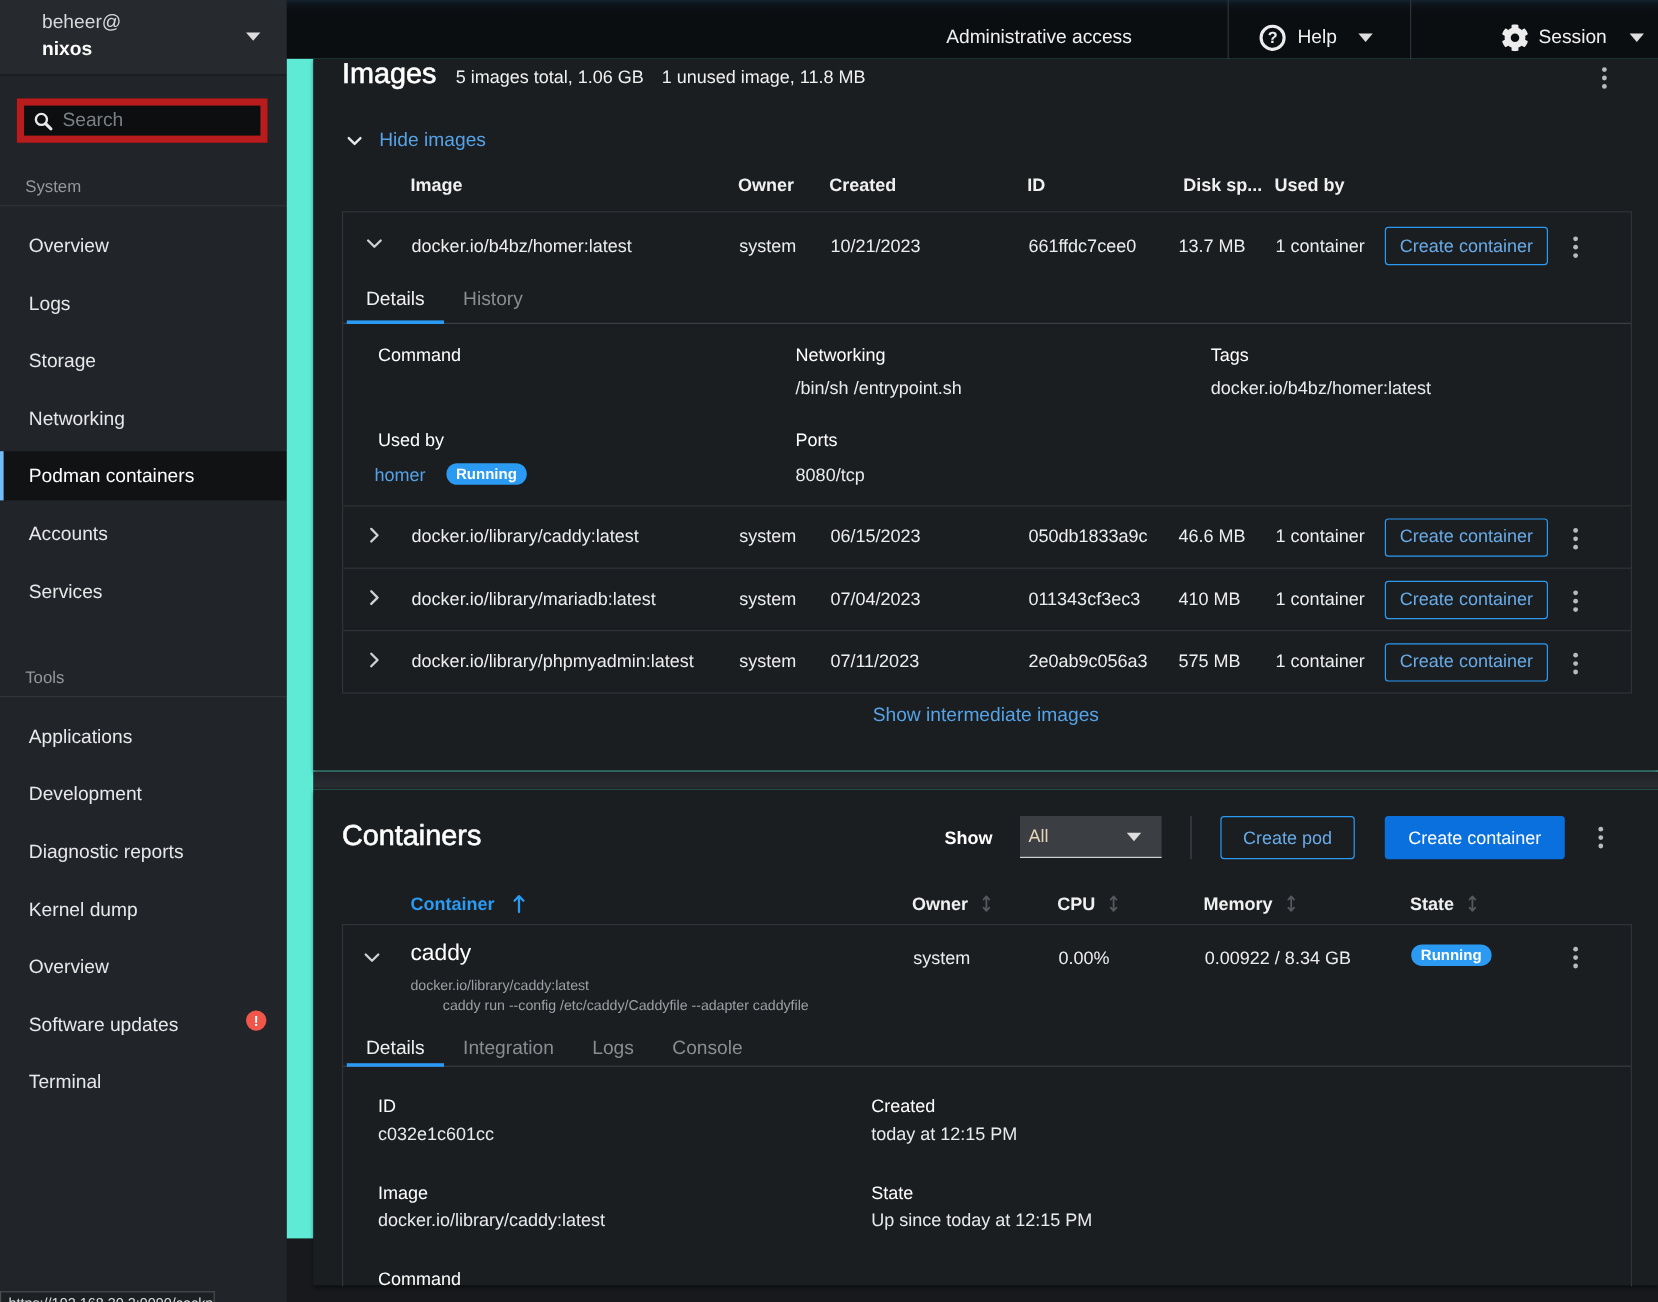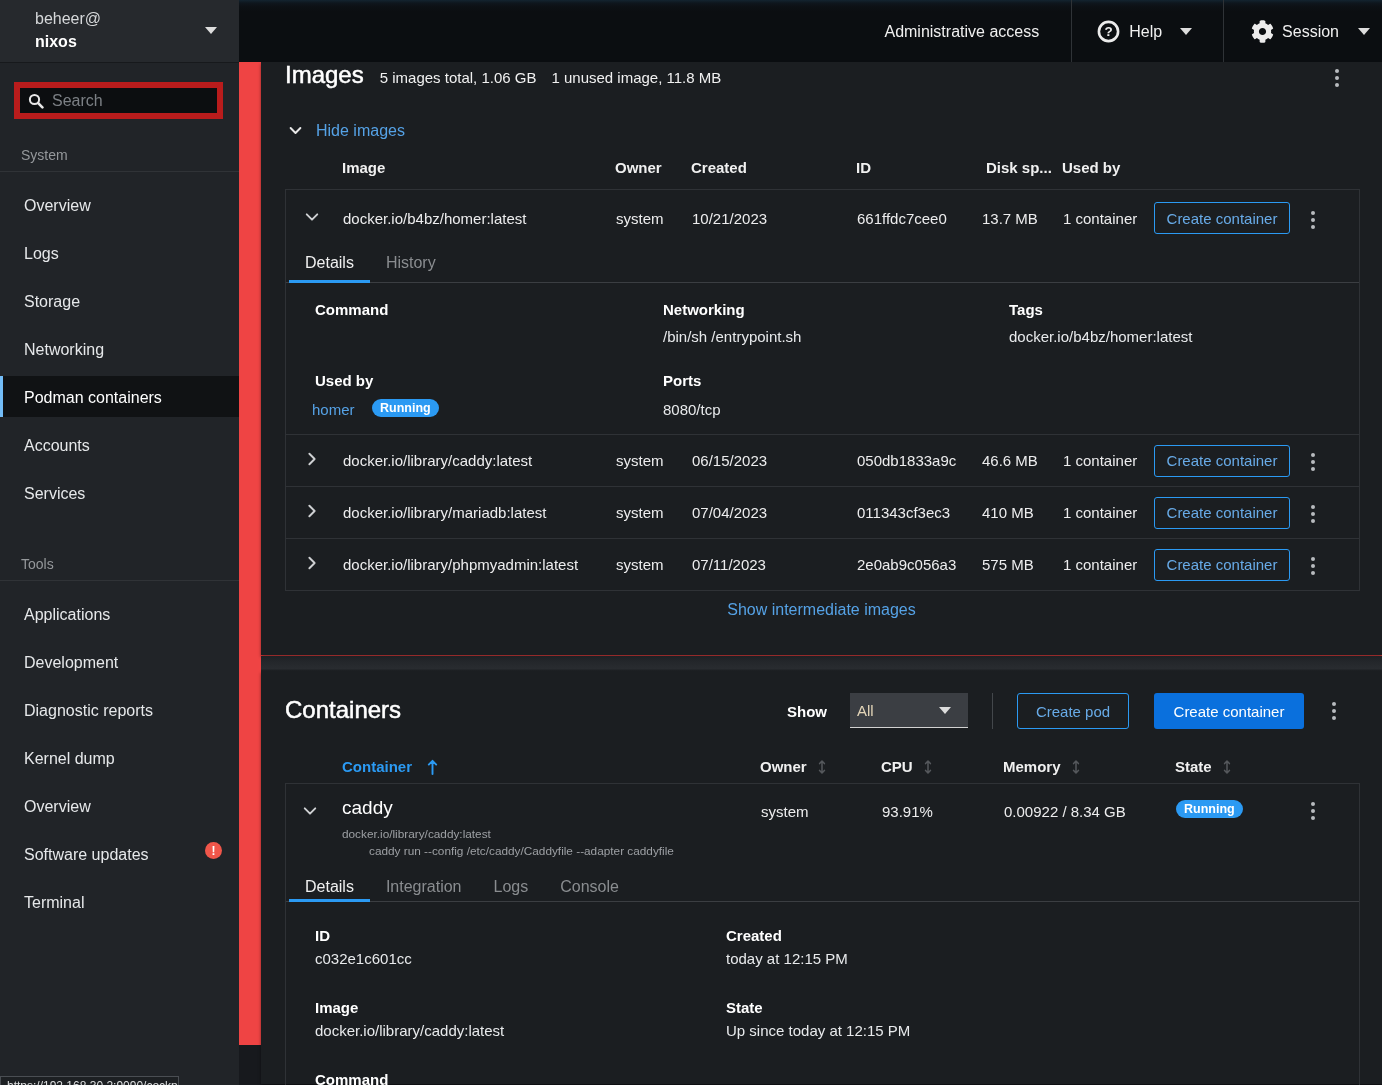--- a/index.html
+++ b/index.html
@@ -2,21 +2,21 @@
 <html><head>
 <meta charset="utf-8">
 <style>
 * { margin:0; padding:0; box-sizing:border-box; }
 html,body { width:1382px; height:1085px; overflow:hidden; background:#17191d; font-family:"Liberation Sans",sans-serif; }
 #app { position:relative; width:1382px; height:1085px; }
 
 
 .topbar { position:absolute; left:239px; top:0; width:1143px; height:63px;
   background:linear-gradient(180deg,#132430 0px,#0e161d 3px,#0c1014 7px,#0b0e11 12px,#0b0e11 100%);
-  display:flex; align-items:center; justify-content:flex-end; color:#f0f0f0; font-size:16px; }
+  display:flex; align-items:center; justify-content:flex-end; color:#f0f0f0; font-size:16px;gap:48px; }
 .tb-item { display:flex; align-items:center; height:100%; }
 .tb-admin { padding-right:32px; }
 .tb-help { border-left:1px solid #2f3337; border-right:1px solid #2f3337; padding:0 31px 0 25px; gap:9px; }
 .tb-session { padding:0 12px 0 27px; gap:8px; }
 .caret { width:0; height:0; border-left:6.5px solid transparent; border-right:6.5px solid transparent; border-top:7.5px solid #ddd; margin-left:18px; }
 
 
 .sidebar { position:absolute; left:0; top:0; width:239px; height:1085px; background:#212428; }
 .host { height:63px; background:#26292d; border-bottom:1px solid #17191c; padding:8px 16px 0 35px; position:relative; }
 .host .h1 { color:#d6d8da; font-size:16px; line-height:22px; }
@@ -28,21 +28,21 @@
 .searchbox .ph { color:#7c8085; font-size:16px; }
 .navsect { color:#95989b; font-size:14px; padding:14px 0 8px 21px; border-bottom:1px solid #303337; }
 .navsect.t2 { margin-top:24px; }
 ul.nav { list-style:none; margin-top:10px; }
 ul.nav li { height:48px; display:flex; align-items:center; padding-left:24px; color:#e6e8ea; font-size:16px; position:relative; }
 ul.nav li.cur { background:linear-gradient(#101214,#101214) no-repeat 0 2px; background-size:100% 41px; color:#fff; }
 ul.nav li.cur::before { content:""; position:absolute; left:0; top:2px; height:41px; width:3px; background:#73bcf7; }
 .badge-red { position:absolute; left:205px; top:15px; width:17px; height:17px; border-radius:50%; background:#f0564a; color:#fff; font-size:12px; font-weight:bold; display:flex; align-items:center; justify-content:center; }
 
 
-.content { position:absolute; left:239px; top:62px; width:1143px; height:983px; background:#ef4444; }
+.content { position:absolute; left:239px; top:49px; width:1143px; height:983px; background:#5eead4; }
 .card { position:absolute; left:22px; width:1121px; background:#1b1e21; box-shadow:0 2px 3px rgba(0,0,0,.45); }
 .card1 { top:0; height:593px; }
 .card2 { top:609px; height:413px; }
 
 .cardhead { display:flex; align-items:center; padding:0 24px; position:relative; }
 h2.cardtitle { color:#fff; font-size:24px; font-weight:normal; -webkit-text-stroke:0.5px #fff; letter-spacing:0; }
 .meta { color:#f0f0f0; font-size:15px; margin-left:16px; }
 .kebab { width:18px; height:18px; display:inline-block; position:relative; }
 .kebab i, .kebab i::before, .kebab i::after { position:absolute; width:4px; height:4px; border-radius:50%; background:#b8bbbe; content:""; }
 .kebab i { left:7px; top:7px; }
@@ -65,21 +65,21 @@
 .trow.igrid > span:nth-child(6) { margin-left:-5px; }
 .cgrid { grid-template-columns:57px 418px 121px 122px 172px 136px auto; }
 
 
 .tabs { display:flex; border-bottom:1px solid #3b3e42; padding-left:3px; }
 .tab { font-size:16px; color:#8a8d90; padding:8px 16px 10px; position:relative; line-height:18px; }
 .tab.on { color:#f0f0f0; }
 .tab.on::after { content:""; position:absolute; left:0; right:0; bottom:-1px; height:3px; background:#2b9af3; }
 .tabs2 .tab { padding-bottom:5px; }
 
-.dl-label { color:#fff; font-weight:bold; font-size:15px; }
+.dl-label { color:#fff; font-weight:normal; font-size:15px; }
 .dl-val { color:#e8eaec; font-size:15px; }
 
 
 .statusbar { position:absolute; left:0; top:1076px; width:179px; height:9px; background:#1d2023; border:1px solid #4a4e53; border-bottom:0; color:#dcdedf; font-size:12px; padding:2px 6px; overflow:hidden; white-space:nowrap; }
 </style>
 </head>
 <body>
 <div id="app">
   <div class="sidebar">
     <div class="host">
@@ -279,21 +279,21 @@
         </div>
         <div class="row-border" style="border-bottom:0;">
           <div style="position:relative; height:86px;">
             <svg width="14" height="14" viewBox="0 0 16 16" style="position:absolute; left:17px; top:20px;">
                 <path d="M2 5 L8 11 L14 5" fill="none" stroke="#cfd1d3" stroke-width="2.2" stroke-linecap="round" stroke-linejoin="round"></path>
               </svg>
             <div style="position:absolute; left:56px; top:13px; font-size:19px; color:#fff; line-height:22px;">caddy</div>
             <div style="position:absolute; left:56px; top:42px; font-size:11.8px; color:#9da0a4; line-height:17px;">docker.io/library/caddy:latest</div>
             <div style="position:absolute; left:56px; top:59px; font-size:11.8px; color:#9da0a4; line-height:17px;margin-left:27px;">caddy run --config /etc/caddy/Caddyfile --adapter caddyfile</div>
             <span style="position:absolute; left:475px; top:19px; font-size:15px; color:#ededee;">system</span>
-            <span style="position:absolute; left:596px; top:19px; font-size:15px; color:#ededee;">93.91%</span>
+            <span style="position:absolute; left:596px; top:19px; font-size:15px; color:#ededee;">0.00%</span>
             <span style="position:absolute; left:718px; top:19px; font-size:15px; color:#ededee;">0.00922 / 8.34 GB</span>
             <span class="badge" style="position:absolute; left:890px; top:16px;">Running</span>
             <span class="kebab" style="position:absolute; left:1018px; top:18px;">
                 <i></i>
               </span>
           </div>
           <div class="tabs tabs2">
             <div class="tab on">Details</div>
             <div class="tab">Integration</div>
             <div class="tab">Logs</div>

